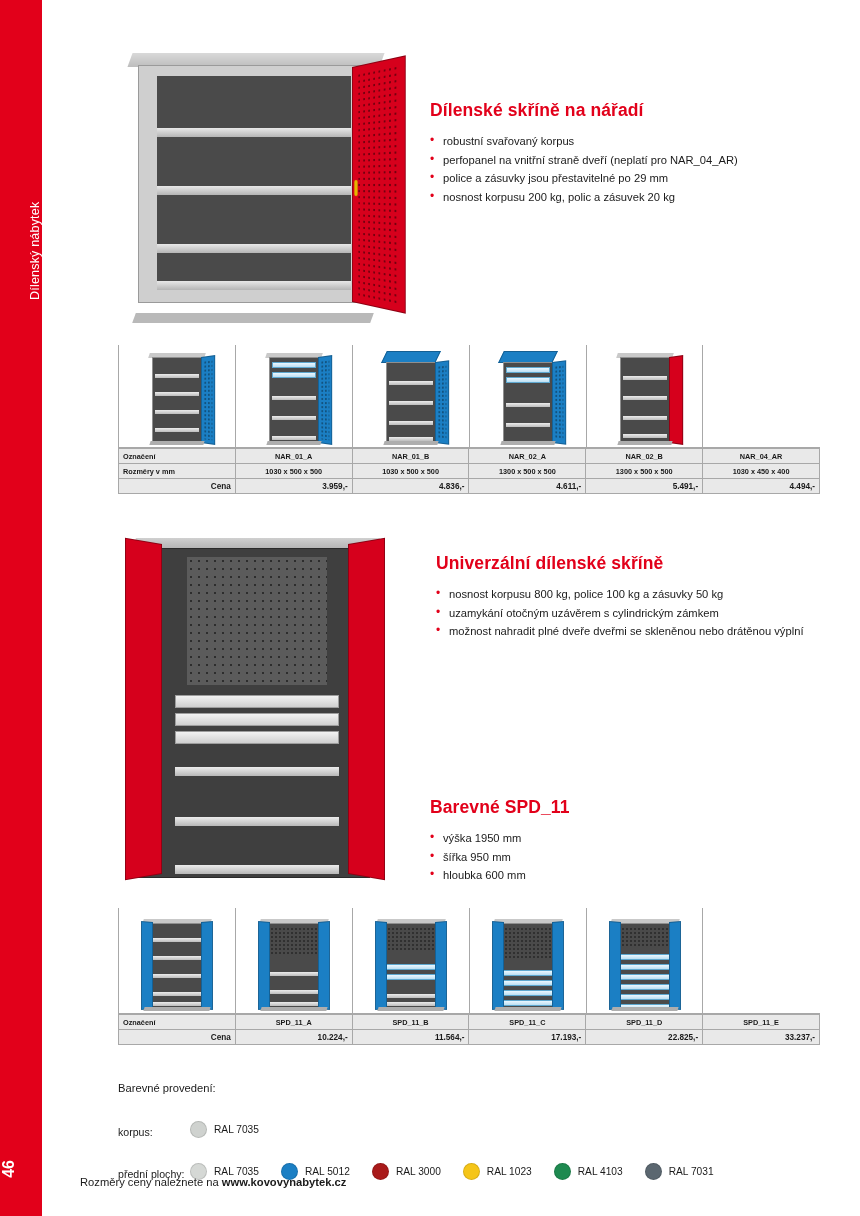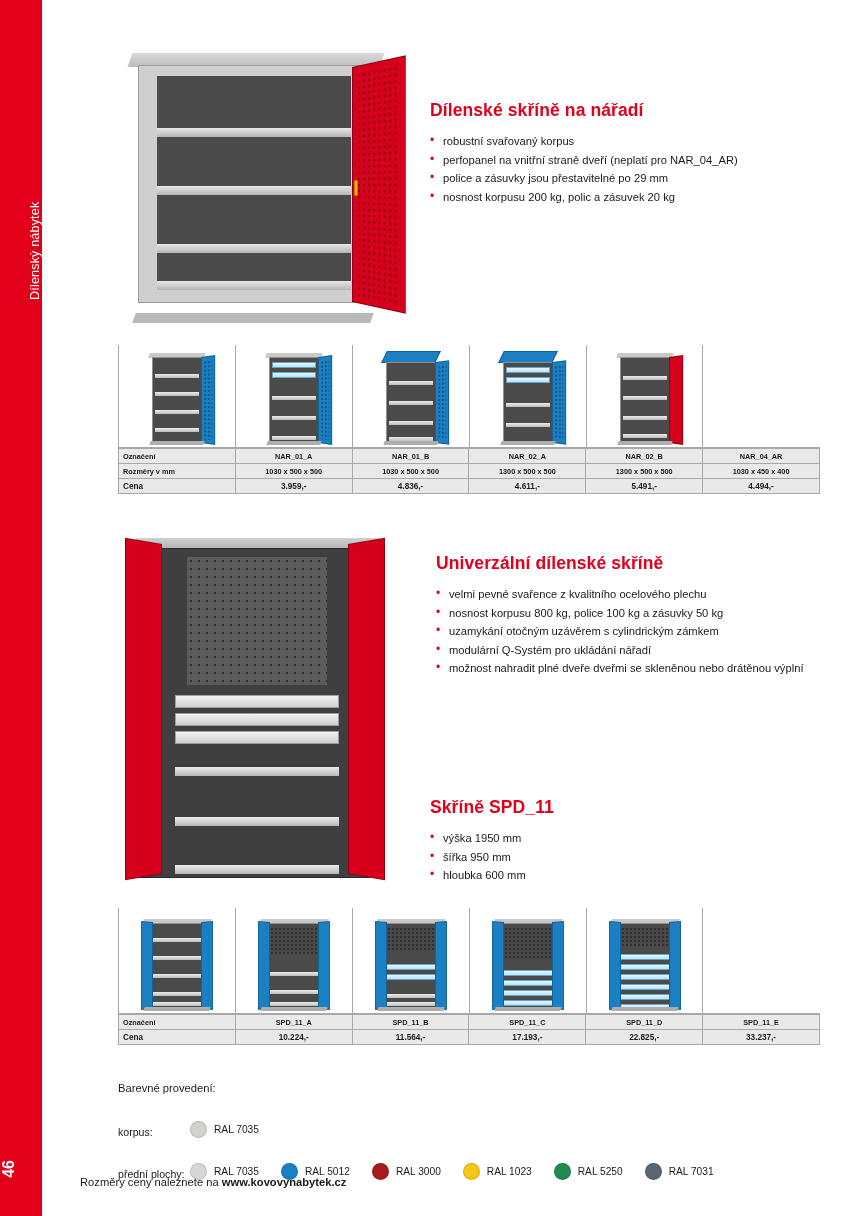--- a/index.html
+++ b/index.html
@@ -113,21 +113,21 @@
   table.spec td.lbl {
     width: 117px;
     text-align: left;
     font-weight: bold;
   }
   table.spec td.val {
     width: 117px;
     text-align: center;
     font-weight: bold;
   }
-  table.spec tr.price td { font-size: 8.2px; }
+  table.spec tr.price td { font-size: 8.2px; text-align: right; }
 
   
   .sec2-text { position: absolute; left: 436px; top: 553px; width: 400px; }
   .sec3-text { position: absolute; left: 430px; top: 797px; width: 400px; }
   .sec2-img  { position: absolute; left: 110px; top: 530px; width: 290px; height: 360px; }
 
   
   .colors { position: absolute; left: 118px; top: 1082px; width: 700px; }
   .colors-title { font-size: 11.2px; margin-bottom: 14px; }
   .color-row { display: flex; align-items: flex-end; margin-bottom: 12px; }
@@ -421,30 +421,28 @@
       <div class="shelf2" style="top:316px"></div>
     </div>
     <div class="doorL"></div>
     <div class="doorR"></div>
   </div>
 </div>
 
 <div class="sec2-text">
   <h2 class="h-title">Univerzální dílenské skříně</h2>
   <ul class="bullets">
-    <li>velmi pevné svařence z kvalitního ocelového plechu</li>
     <li>nosnost korpusu 800 kg, police 100 kg a zásuvky 50 kg</li>
     <li>uzamykání otočným uzávěrem s cylindrickým zámkem</li>
-    <li>modulární Q-Systém pro ukládání nářadí</li>
     <li>možnost nahradit plné dveře dveřmi se skleněnou nebo drátěnou výplní</li>
   </ul>
 </div>
 
 <div class="sec3-text">
-  <h2 class="h-title">Skříně SPD_11</h2>
+  <h2 class="h-title">Barevné SPD_11</h2>
   <ul class="bullets">
     <li>výška 1950 mm</li>
     <li>šířka 950 mm</li>
     <li>hloubka 600 mm</li>
   </ul>
 </div>
 
 <div class="strip" style="left:118px; top:908px; width:702px;">
   <div class="thumbs">
 
@@ -579,21 +577,21 @@
       <div class="swatch-item">
         <span class="swatch" style="background:#a91a1a"></span>
         <span class="swatch-name">RAL 3000</span>
       </div>
       <div class="swatch-item">
         <span class="swatch" style="background:#f5c518"></span>
         <span class="swatch-name">RAL 1023</span>
       </div>
       <div class="swatch-item">
         <span class="swatch" style="background:#1e8a50"></span>
-        <span class="swatch-name">RAL 5250</span>
+        <span class="swatch-name">RAL 4103</span>
       </div>
       <div class="swatch-item">
         <span class="swatch" style="background:#5b6770"></span>
         <span class="swatch-name">RAL 7031</span>
       </div>
     </div>
   </div>
 </div>
 
 <div class="footer">

